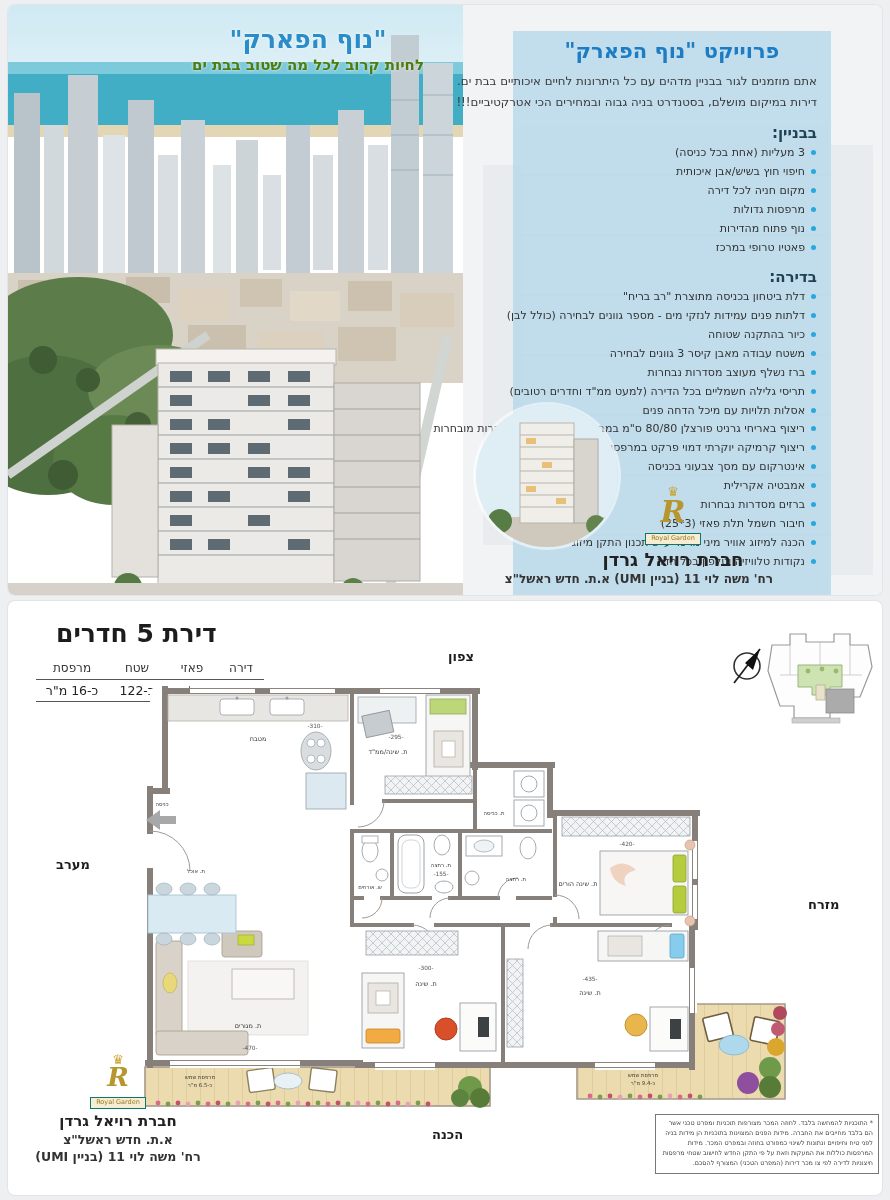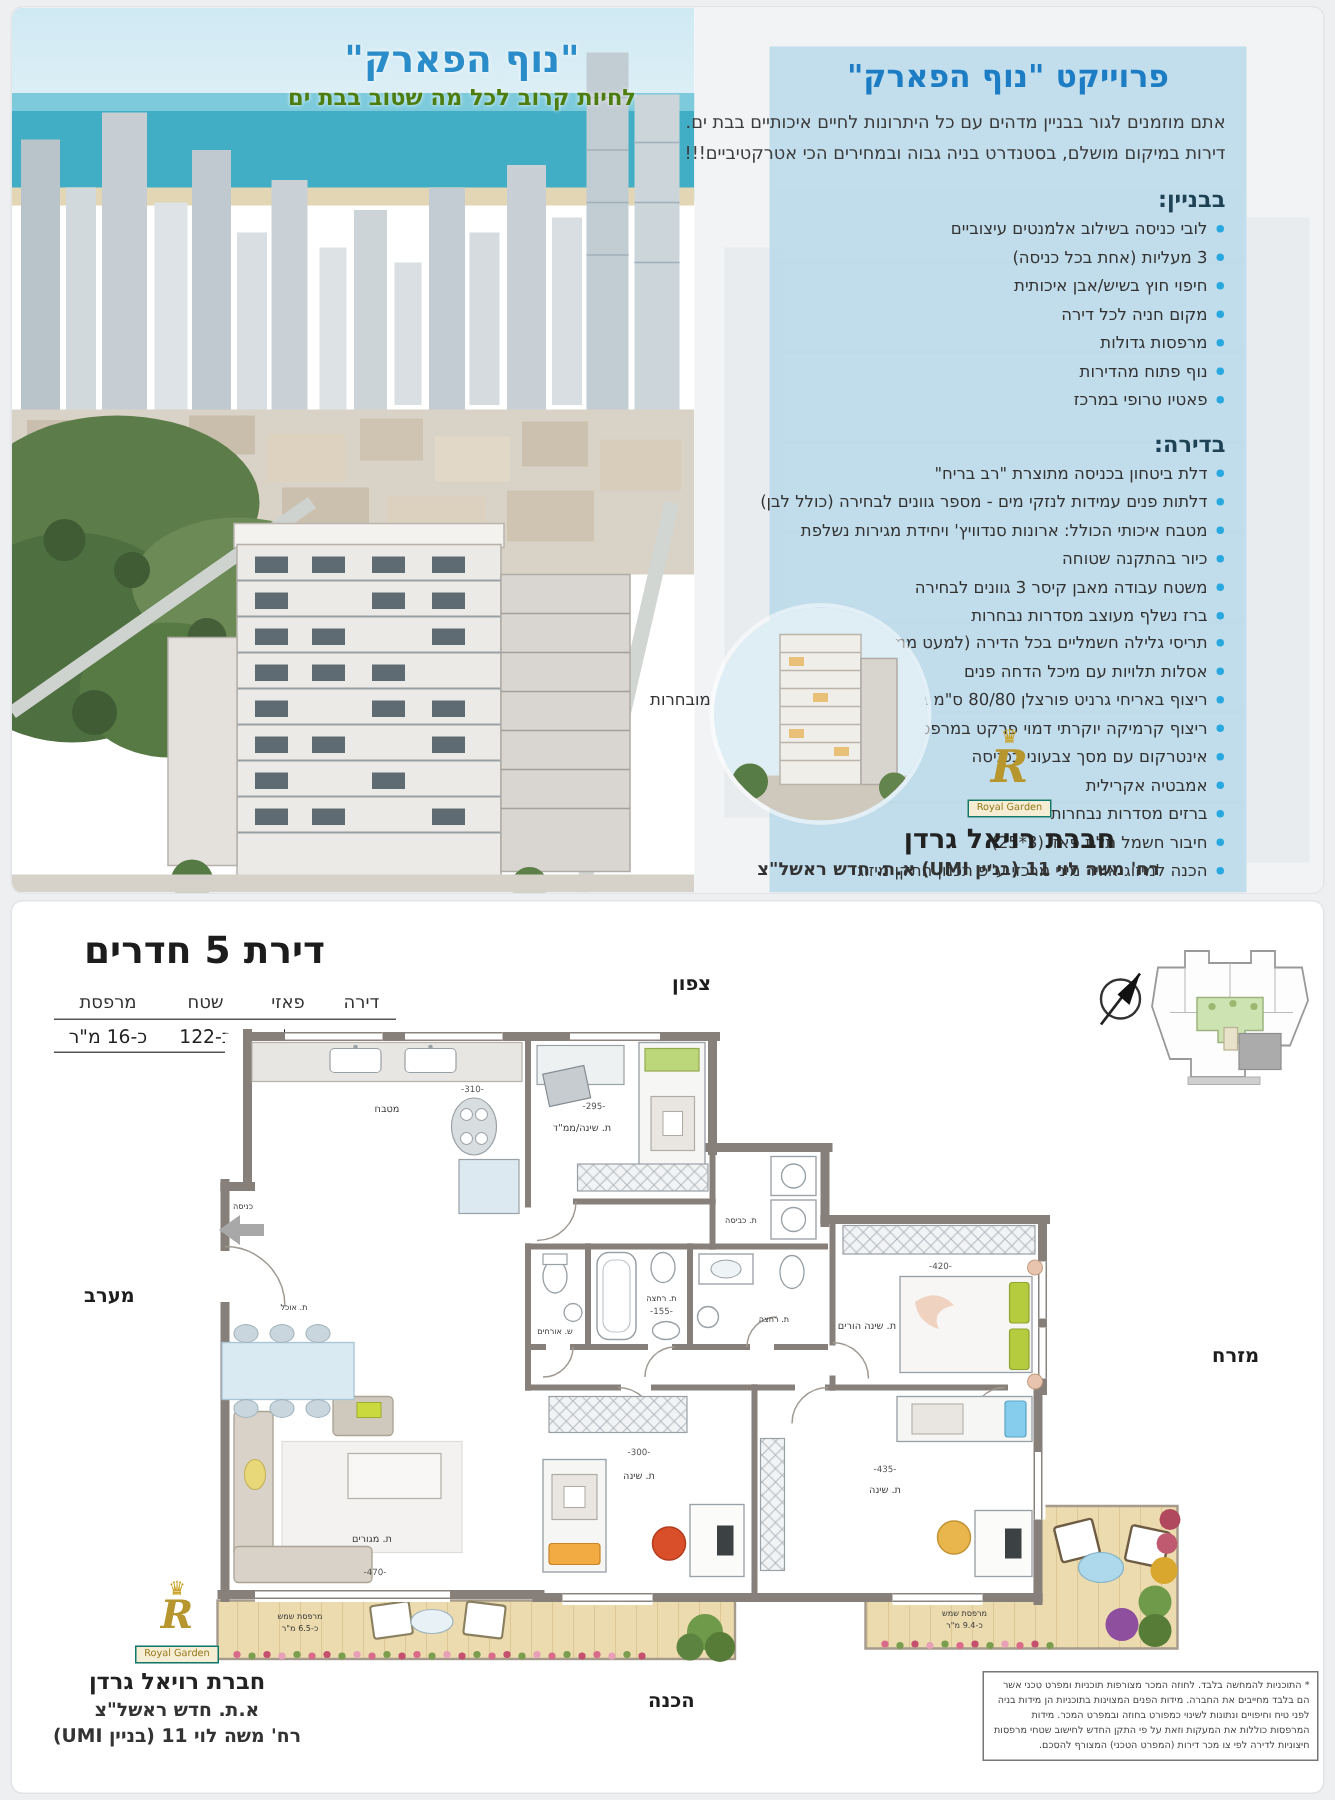--- a/index.html
+++ b/index.html
@@ -223,35 +223,33 @@
       </svg>
 
       <div id="blue-panel">
         <h1>פרוייקט "נוף הפארק"</h1>
         <div class="intro">אתם מוזמנים לגור בבניין מדהים עם כל היתרונות לחיים איכותיים בבת ים.</div>
         <div class="intro">דירות במיקום מושלם, בסטנדרט בניה גבוה ובמחירים הכי אטרקטיביים!!!</div>
 
         <h2>בבניין:</h2>
         <ul>
 
-        <li><span>לובי כניסה בשילוב אלמנטים עיצוביים</span></li>
             <li><span>3 מעליות (אחת בכל כניסה)</span></li>
             <li><span>חיפוי חוץ בשיש/אבן איכותית</span></li>
             <li><span>מקום חניה לכל דירה</span></li>
             <li><span>מרפסות גדולות</span></li>
             <li><span>נוף פתוח מהדירות</span></li>
             <li><span>פאטיו טרופי במרכז</span></li>
           </ul>
 
         <h2>בדירה:</h2>
         <ul>
 
         <li><span>דלת ביטחון בכניסה מתוצרת "רב בריח"</span></li>
             <li><span>דלתות פנים עמידות לנזקי מים - מספר גוונים לבחירה (כולל לבן)</span></li>
-            <li><span>מטבח איכותי הכולל: ארונות סנדוויץ' ויחידת מגירות נשלפת</span></li>
             <li><span>כיור בהתקנה שטוחה</span></li>
             <li><span>משטח עבודה מאבן קיסר 3 גוונים לבחירה</span></li>
             <li><span>ברז נשלף מעוצב מסדרות נבחרות</span></li>
             <li><span>תריסי גלילה חשמליים בכל הדירה (למעט ממ"ד וחדרים רטובים)</span></li>
             <li><span>אסלות תלויות עם מיכל הדחה פנים</span></li>
             <li><span>ריצוף באריחי גרניט פורצלן 80/80 ס"מ במבחר גוונים לבחירה מסדרות מובחרות</span></li>
             <li><span>ריצוף קרמיקה יוקרתי דמוי פרקט במרפסות</span></li>
             <li><span>אינטרקום עם מסך צבעוני בכניסה</span></li>
             <li><span>אמבטיה אקרילית</span></li>
             <li><span>ברזים מסדרות נבחרות</span></li>

